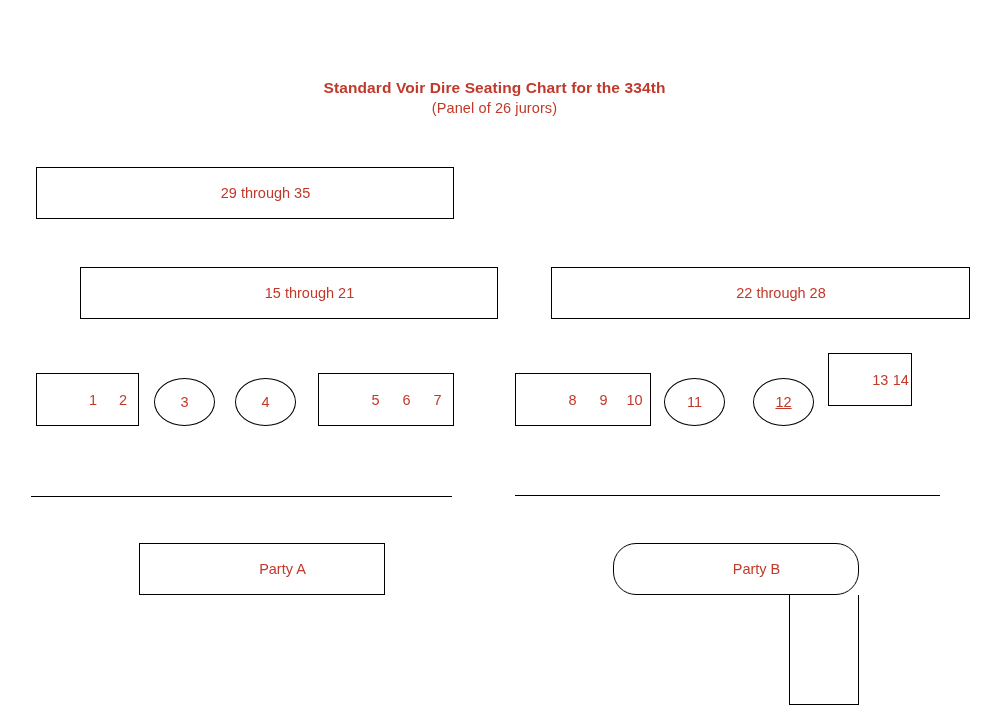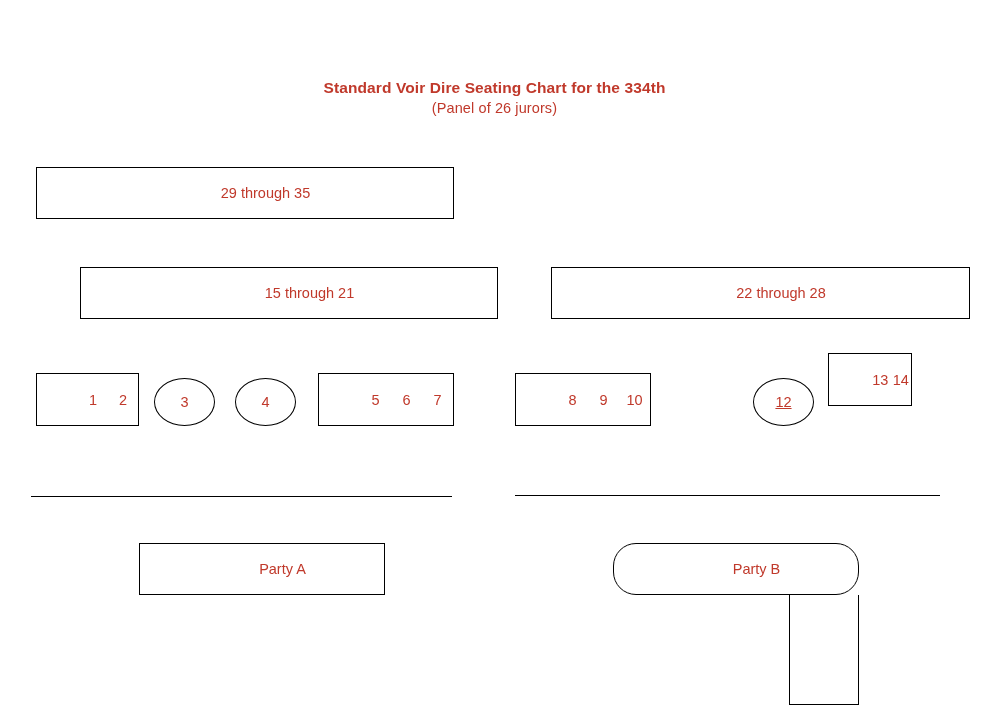--- a/index.html
+++ b/index.html
@@ -135,20 +135,23 @@
   </div>
 
   <div class="rect" style="left:515px; top:373px; width:136px; height:53px;">
     <div class="numrow">
       <span style="width:33.33%">8</span>
       <span style="width:33.33%">9</span>
       <span style="width:33.33%">10</span>
     </div>
   </div>
 
+  <div class="ellipse" style="left:664px; top:378px; width:61px; height:48px;">
+    <span>11</span>
+  </div>
 
   <div class="ellipse" style="left:753px; top:378px; width:61px; height:48px;text-decoration:underline;">
     <span>12</span>
   </div>
 
   <div class="rect" style="left:828px; top:353px; width:84px; height:53px;">
     <div class="numrow">
       <span style="width:50%">13</span>
       <span style="width:50%">14</span>
     </div>

